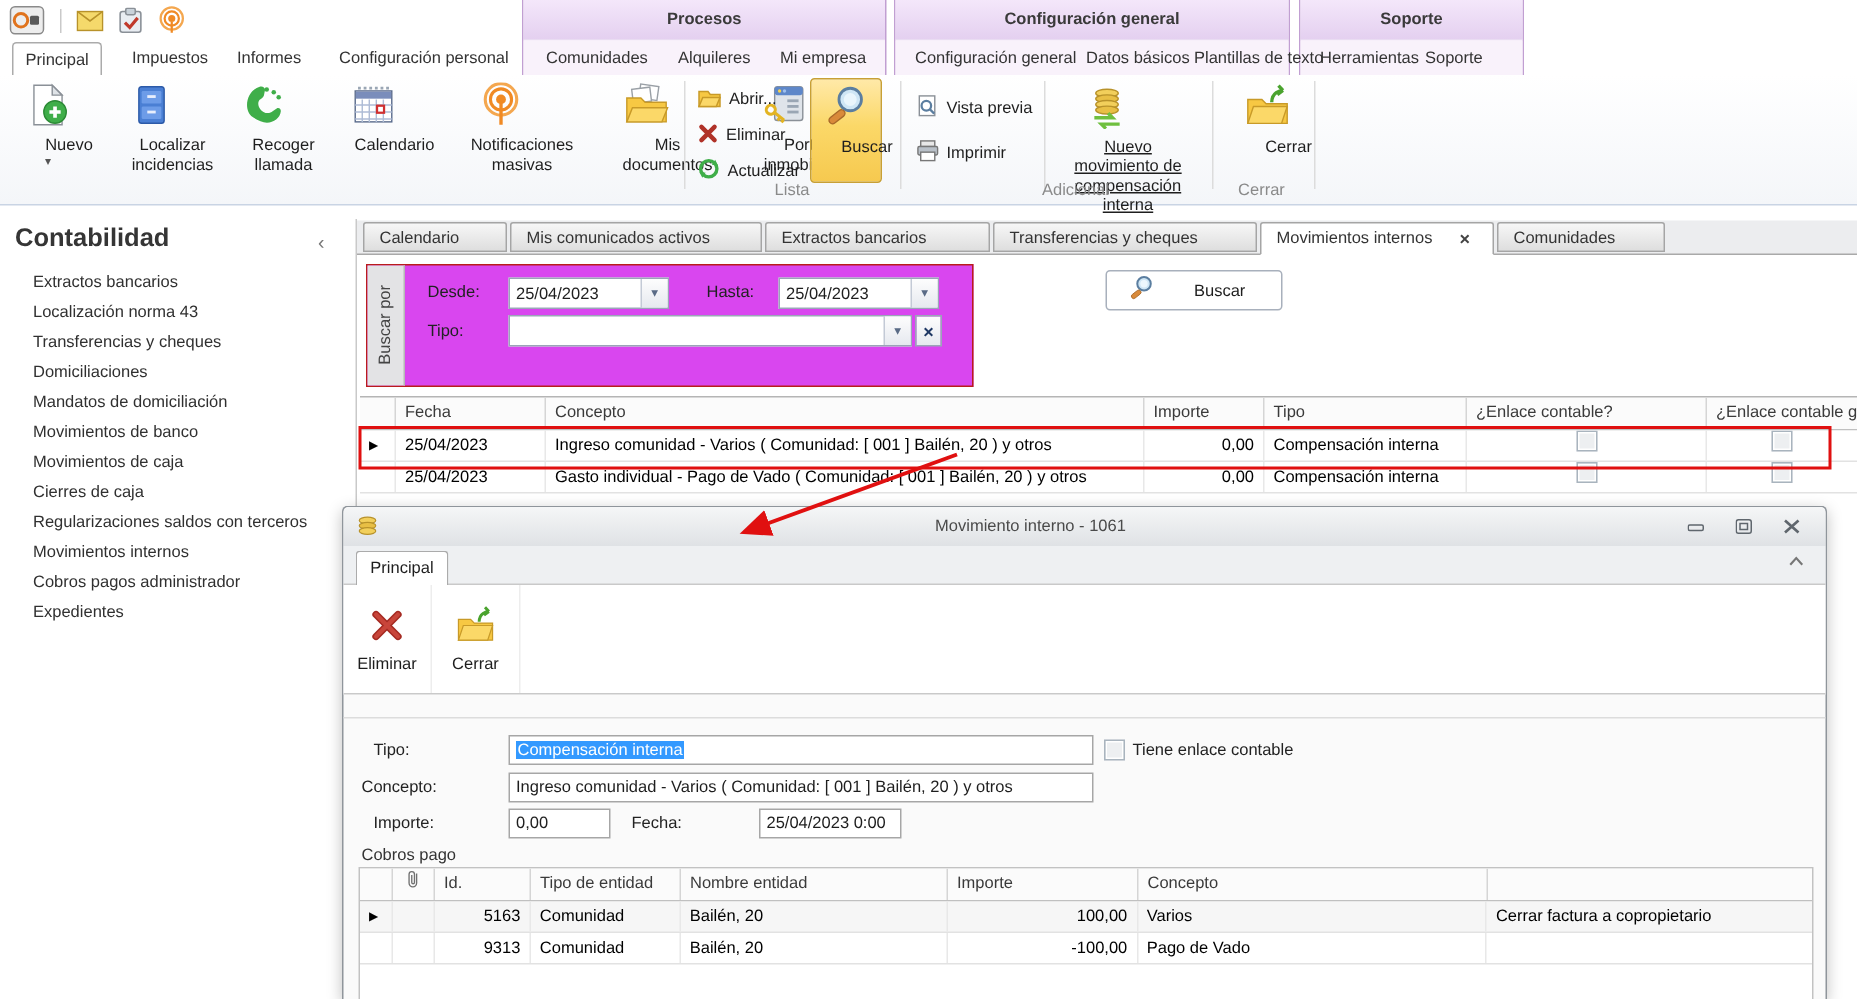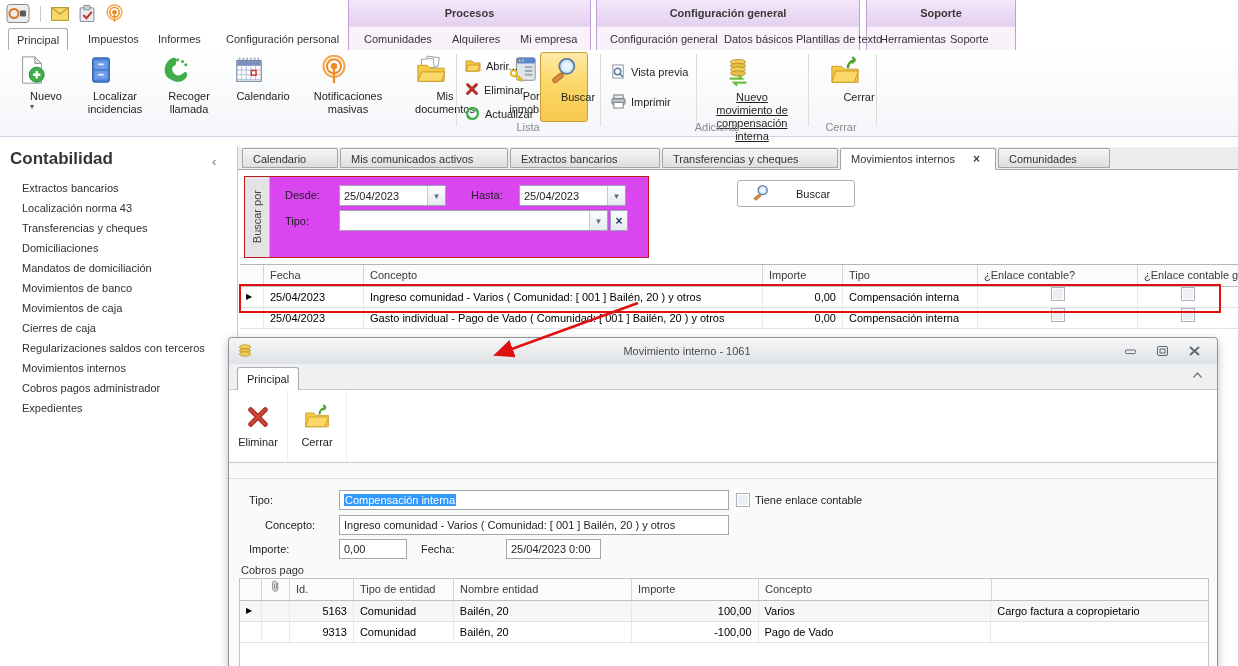--- a/index.html
+++ b/index.html
@@ -475,21 +475,21 @@
     </div>
     <div class="abs" id="dlg-divider"></div>
 
     <div class="abs fldlabel" style="left:20px;top:156px;">Tipo:</div>
     <div class="abs fldbox" style="left:110px;top:152px;width:390px;">
       <span class="sel">Compensación interna</span>
     </div>
     <span class="abs cb" style="left:507px;top:155px;"></span>
     <div class="abs fldlabel" style="left:526px;top:156px;">Tiene enlace contable</div>
 
-    <div class="abs fldlabel" style="left:36px;top:181px;">Concepto:</div>
+    <div class="abs fldlabel" style="left:12px;top:181px;">Concepto:</div>
     <div class="abs fldbox" style="left:110px;top:177px;width:390px;">
       <span>Ingreso comunidad - Varios ( Comunidad: [ 001 ] Bailén, 20 ) y otros</span>
     </div>
 
     <div class="abs fldlabel" style="left:20px;top:205px;">Importe:</div>
     <div class="abs fldbox" style="left:110px;top:201px;width:68px;">
       <span>0,00</span>
     </div>
     <div class="abs fldlabel" style="left:192px;top:205px;">Fecha:</div>
     <div class="abs fldbox" style="left:277px;top:201px;width:95px;">
@@ -511,21 +511,21 @@
         <div class="c d6">Concepto</div>
       </div>
       <div class="gr" style="background:#F6F6F6;">
         <div class="c d0 rowmark">▶</div>
         <div class="c d1"></div>
         <div class="c d2 right">5163</div>
         <div class="c d3">Comunidad</div>
         <div class="c d4">Bailén, 20</div>
         <div class="c d5 right">100,00</div>
         <div class="c d6">Varios</div>
-        <div class="c d7">Cargo factura a copropietario</div>
+        <div class="c d7">Cerrar factura a copropietario</div>
       </div>
       <div class="gr">
         <div class="c d0"></div>
         <div class="c d1"></div>
         <div class="c d2 right">9313</div>
         <div class="c d3">Comunidad</div>
         <div class="c d4">Bailén, 20</div>
         <div class="c d5 right">-100,00</div>
         <div class="c d6">Pago de Vado</div>
         <div class="c d7"></div>

